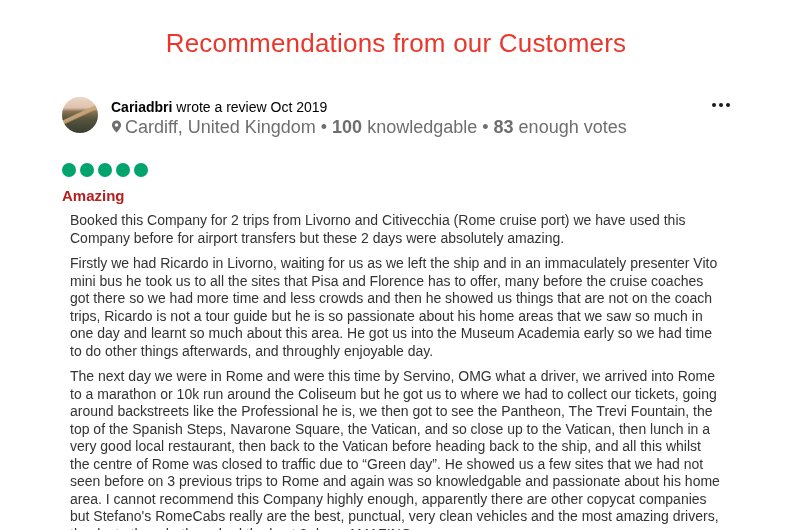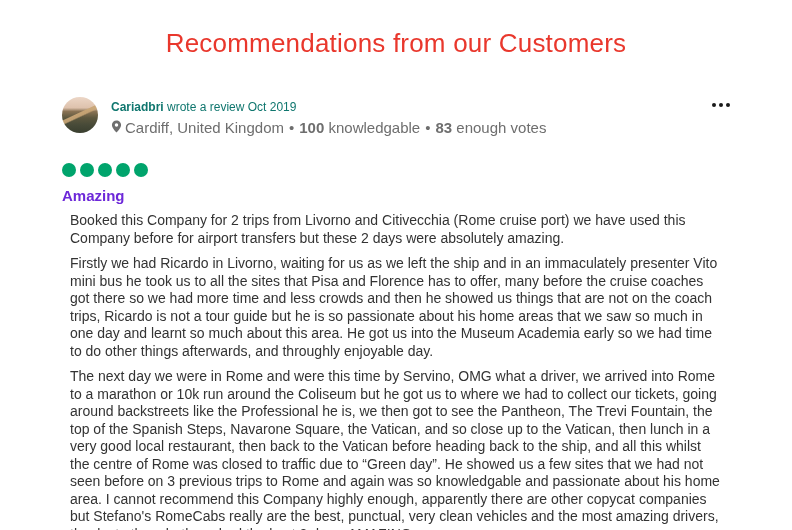--- a/index.html
+++ b/index.html
@@ -32,28 +32,28 @@
     width: 36px; height: 36px;
     border-radius: 50%;
     flex: 0 0 36px;
     background:
       linear-gradient(155deg, rgba(0,0,0,0) 44%, rgba(201,166,118,0.95) 46%, rgba(201,166,118,0.9) 52%, rgba(0,0,0,0) 55%),
       linear-gradient(180deg, #ecd6c6 0%, #dec2ad 30%, #8a7354 40%, #5c573e 58%, #474a38 78%, #3a3e2f 100%);
     cursor: pointer;
   }
   .header-text { margin-left: 13px; flex: 1 1 auto; padding-top: 2px; }
   .byline {
-    font-size: 12px;
+    font-size: 14px;
     line-height: 17px;
-    color: #0f766e;
+    color: #000000;
   }
   .byline .author { font-weight: 700; cursor: pointer; }
   .meta {
     margin-top: 4px;
-    font-size: 15px;
+    font-size: 18px;
     line-height: 15px;
     color: #6e6e6e;
     display: flex;
     align-items: center;
     white-space: nowrap;
   }
   .meta .num { font-weight: 700; }
   .meta .sep { margin: 0 5px; }
   .pin-icon { margin-right: 3px; display: inline-block; }
   .more-btn {
@@ -76,21 +76,21 @@
   .bubble {
     width: 14px; height: 14px;
     border-radius: 50%;
     background: #00a46c;
   }
   .review-title {
     margin: 10px 0 0 0;
     font-size: 15px;
     line-height: 17px;
     font-weight: 700;
-    color: #6d28d9;
+    color: #b91c1c;
   }
   .review-body {
     margin-top: 7px;
     font-size: 14px;
     line-height: 17.5px;
     color: #333333;
   }
   .review-body p { margin: 8px; }
 </style>
 </head>

